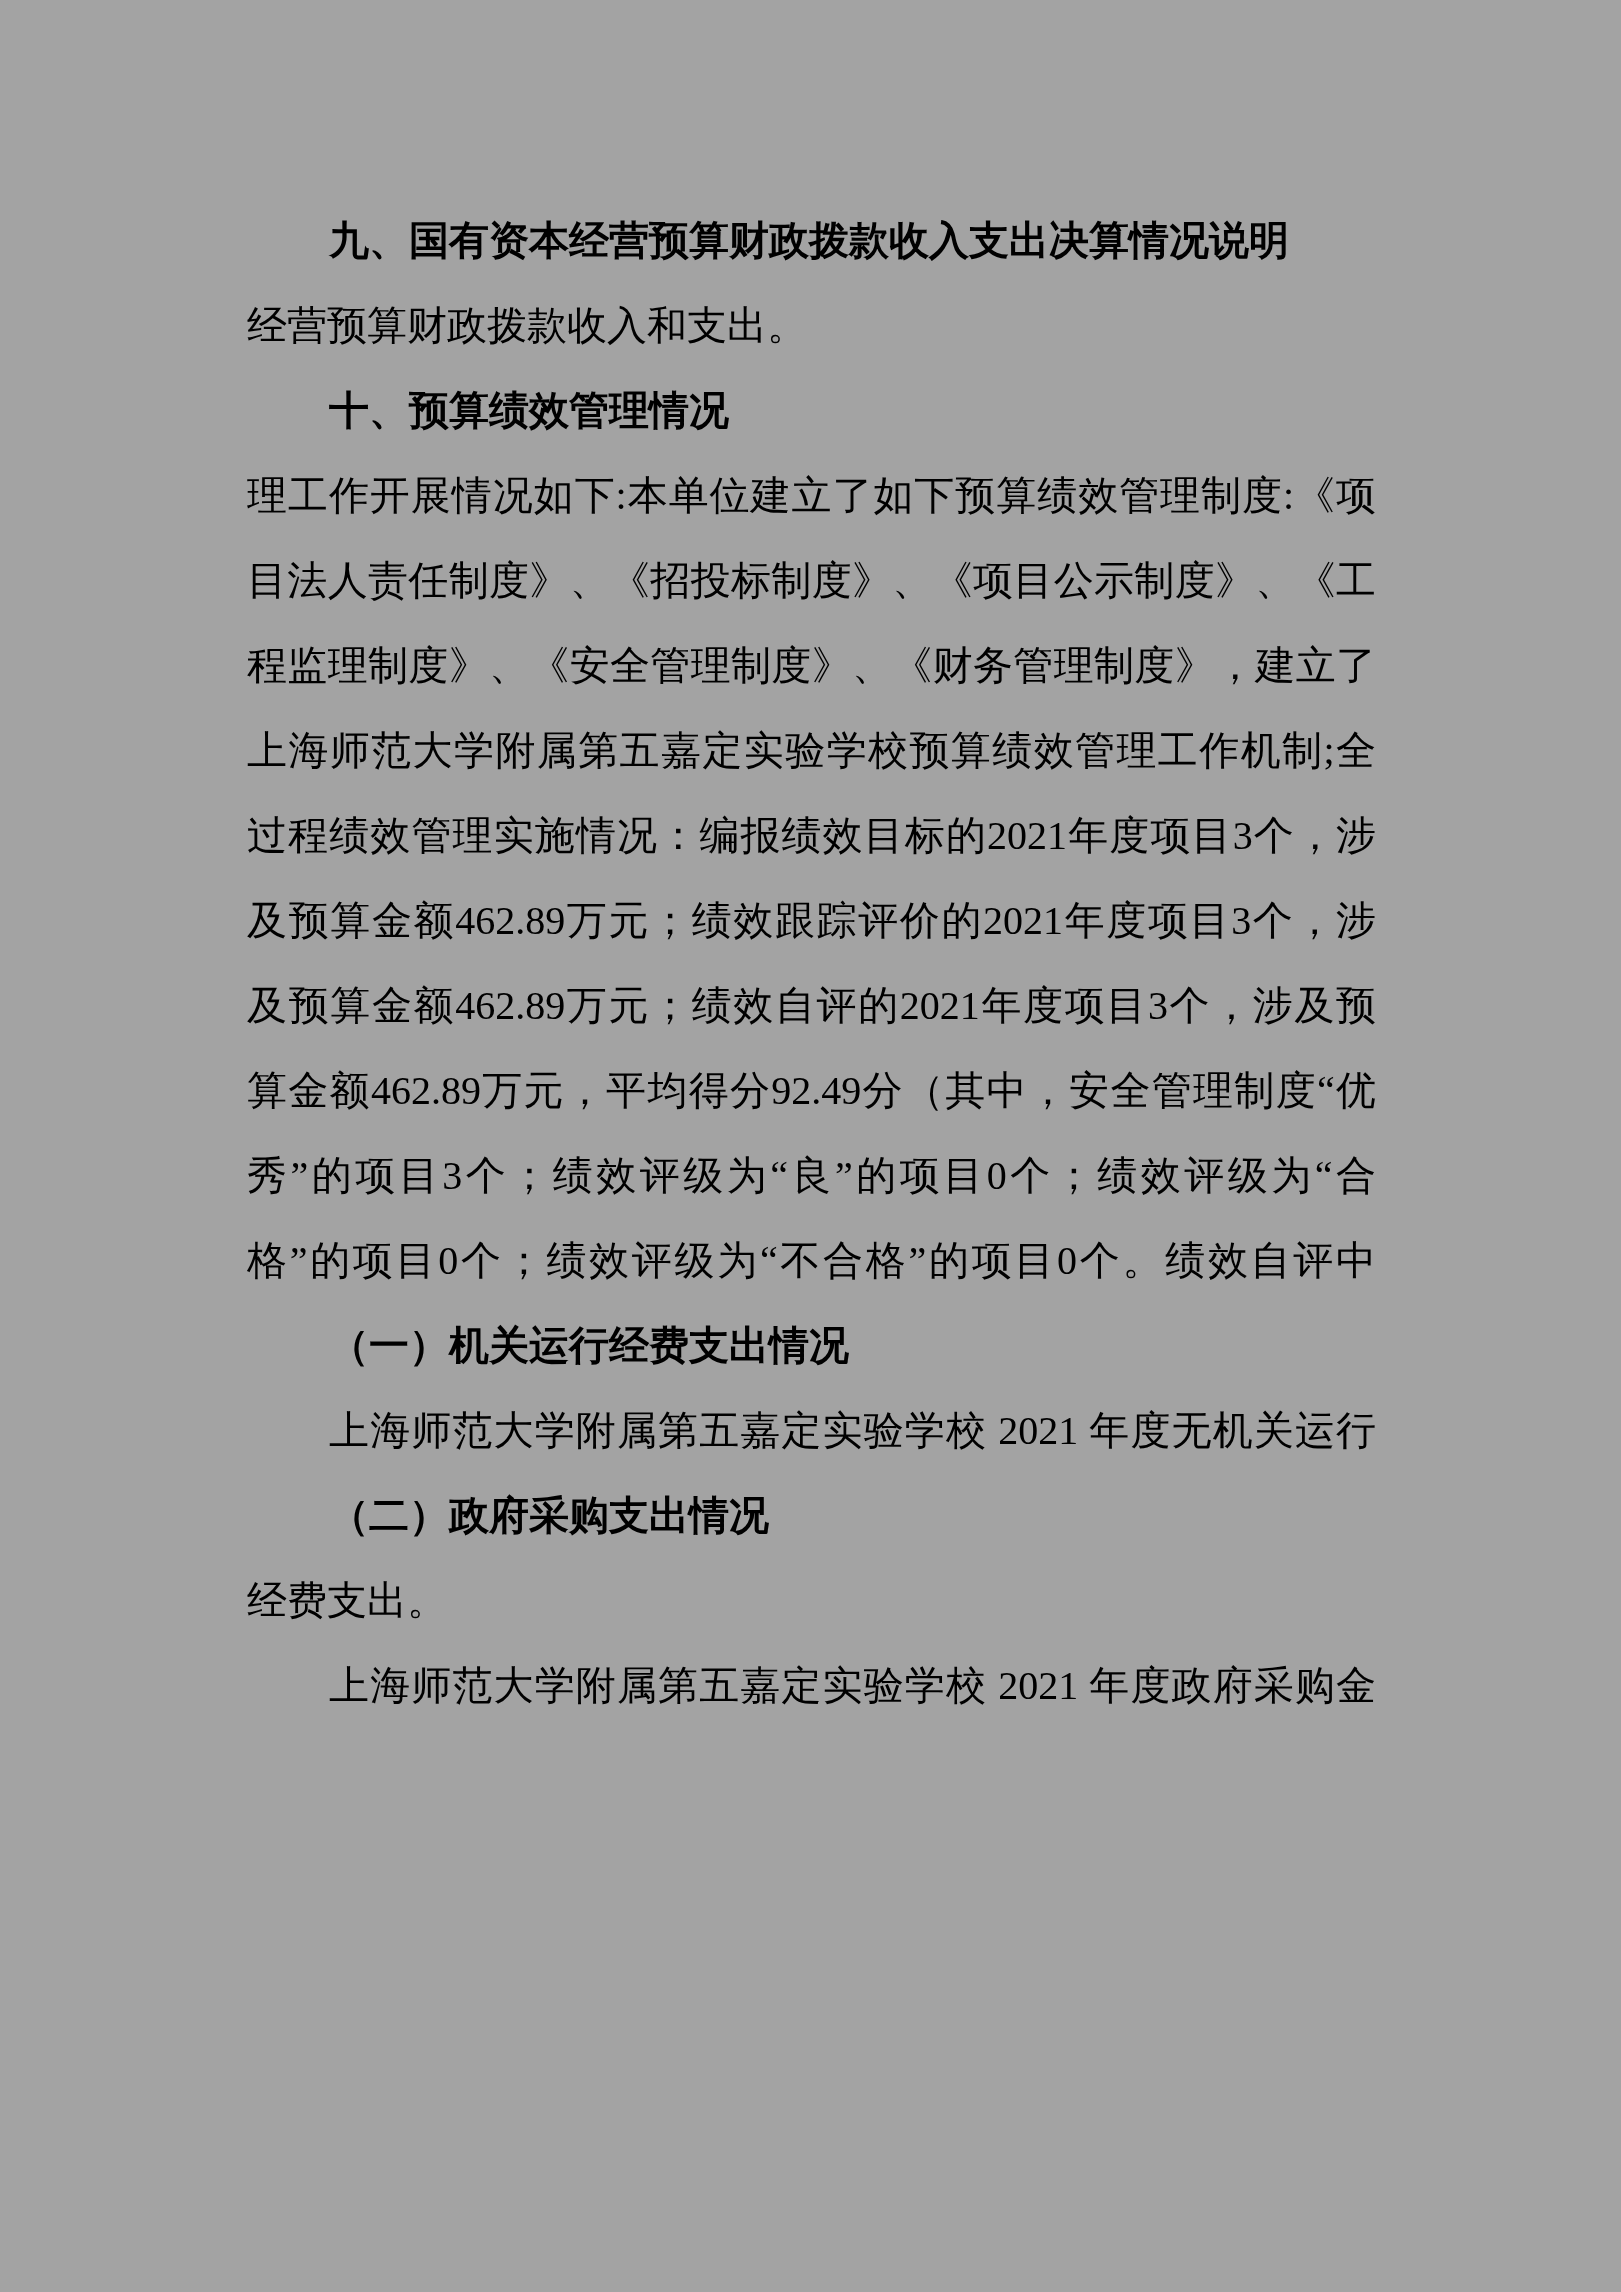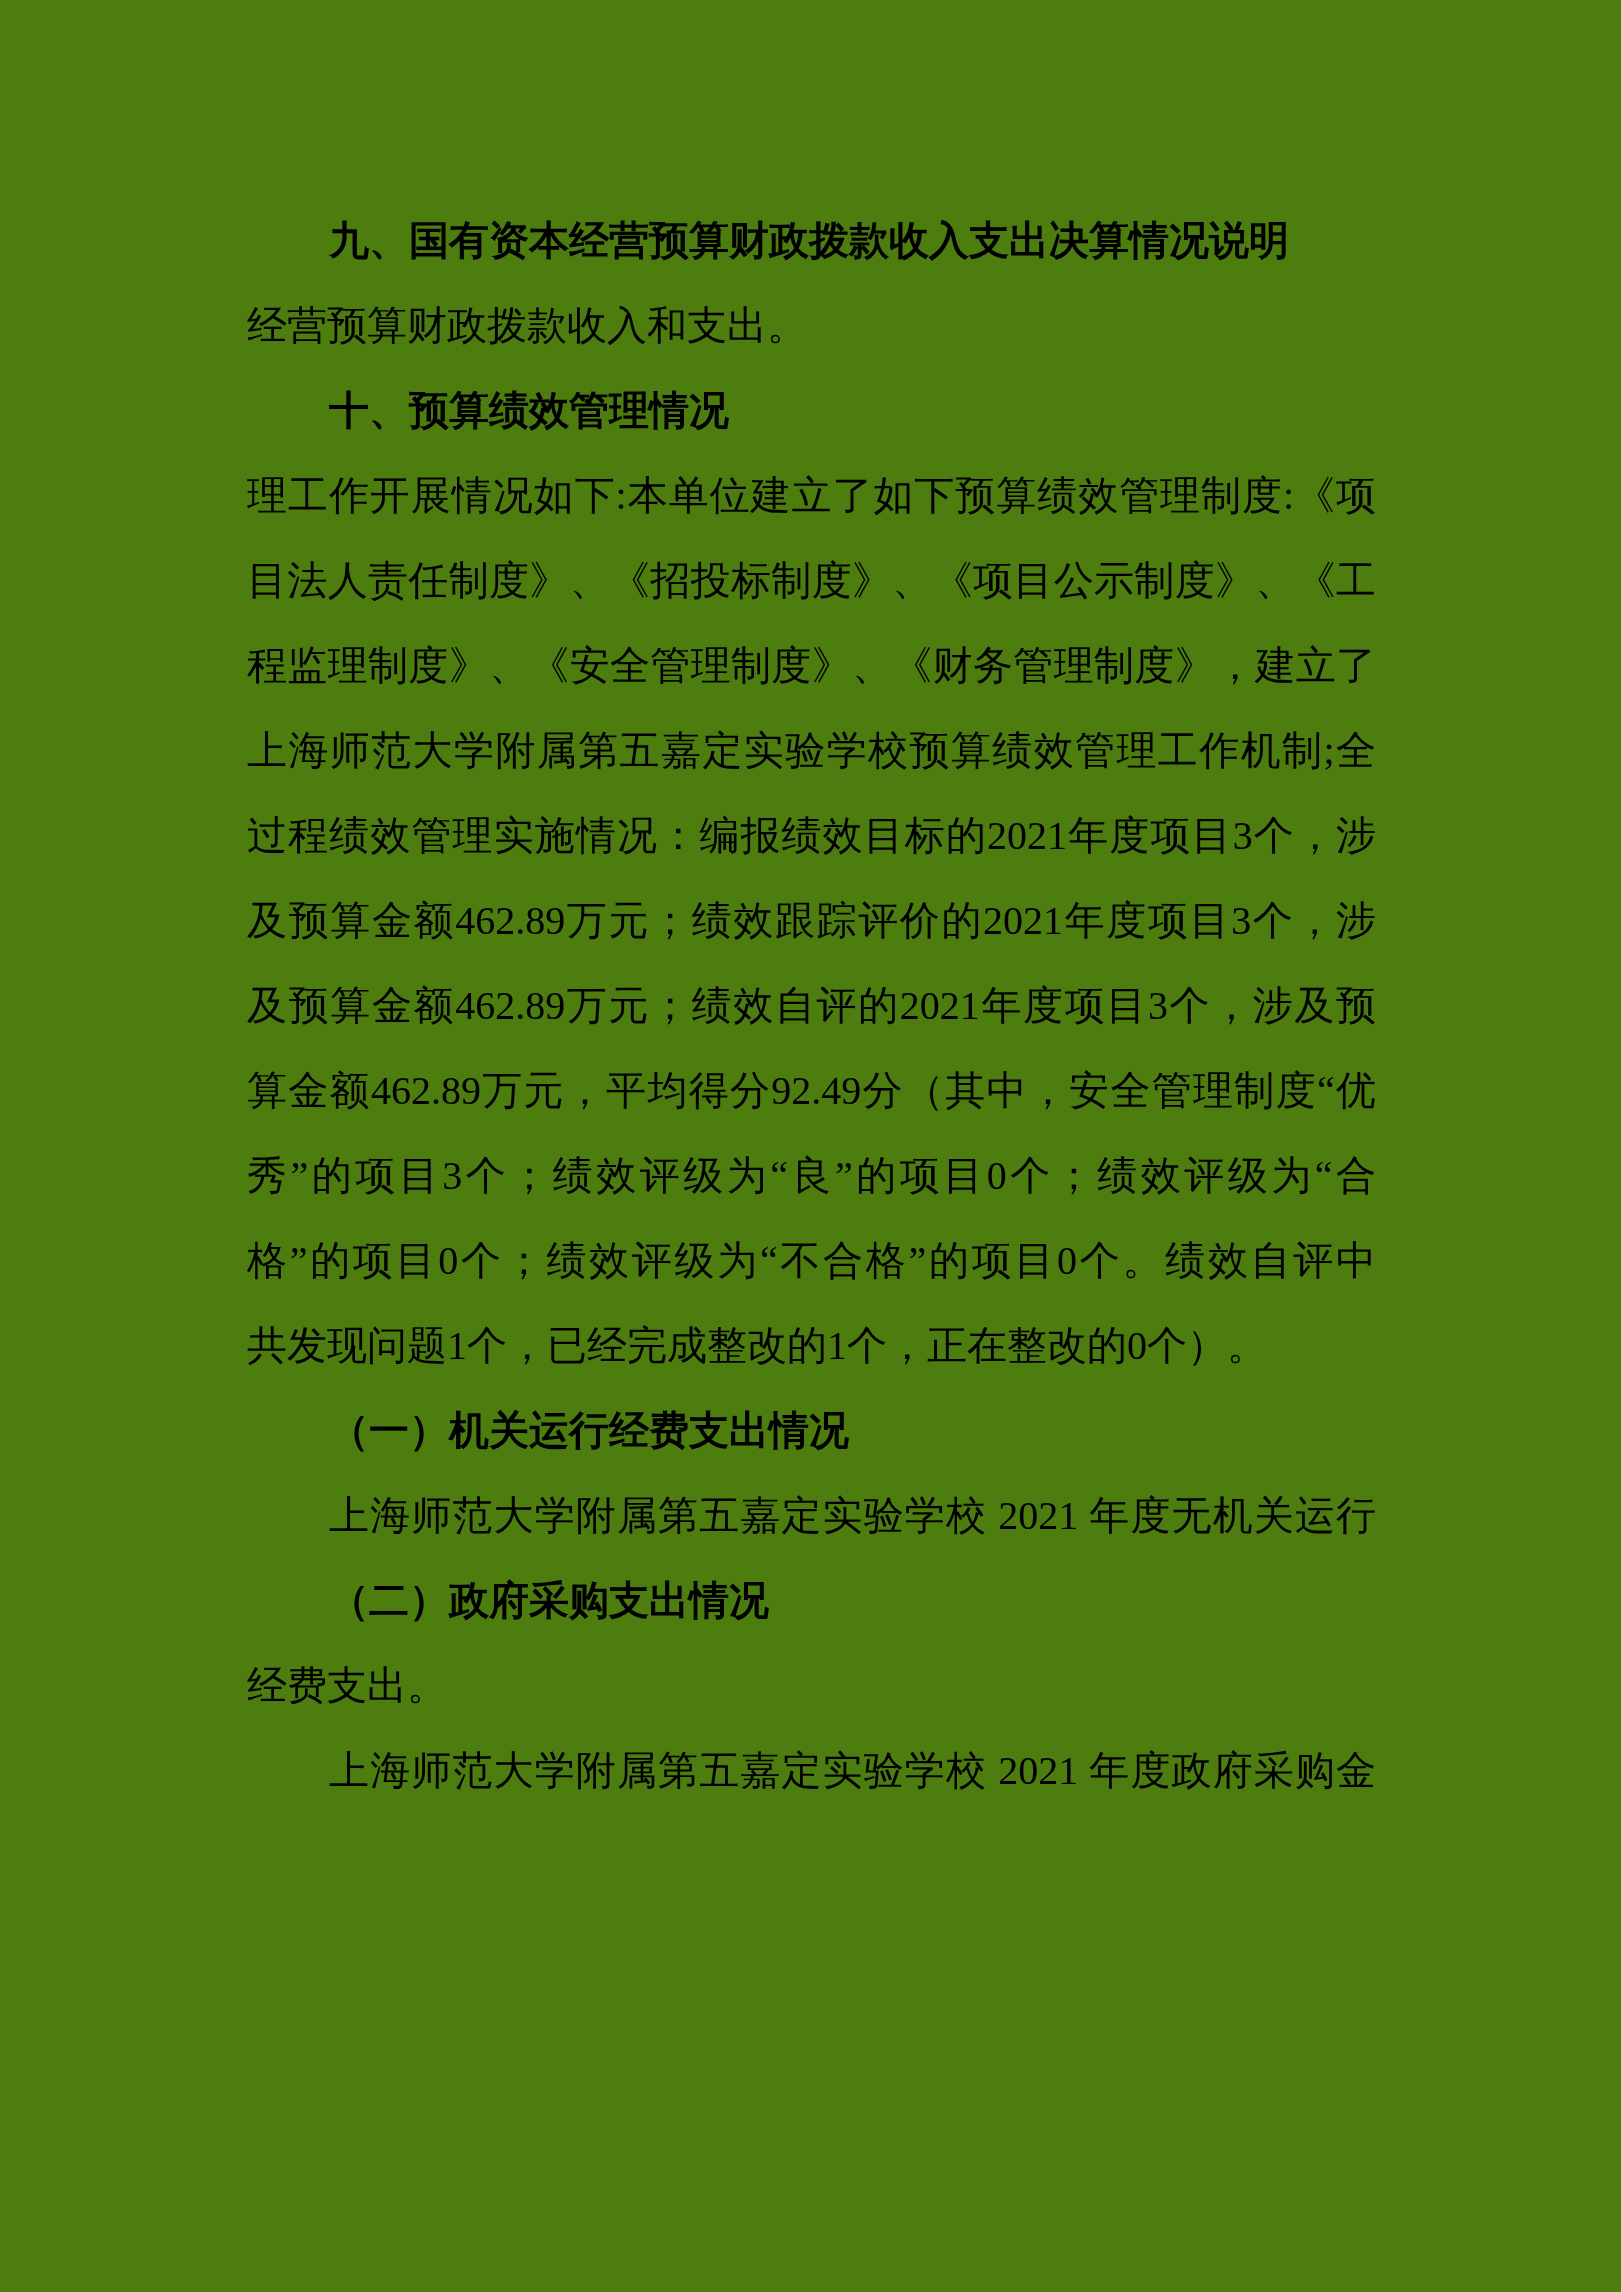--- a/index.html
+++ b/index.html
@@ -4,21 +4,21 @@
 <style>
   html, body {
     margin: 0;
     padding: 0;
     background: #ffffff;
   }
   .page {
     position: relative;
     width: 1621px;
     height: 2293px;
-    background: #4d7c0f;
+    background: #a3a3a3;
     overflow: hidden;
     font-family: "Liberation Serif", "DejaVu Serif", serif;
   }
   .content {
     position: absolute;
     left: 247px;
     top: 198px;
     width: 1129px;
   }
   .line {
@@ -52,21 +52,20 @@
       <div class="line body justify">理工作开展情况如下:本单位建立了如下预算绩效管理制度:《项</div>
       <div class="line body justify">目法人责任制度》、《招投标制度》、《项目公示制度》、《工</div>
       <div class="line body justify">程监理制度》、《安全管理制度》、《财务管理制度》，建立了</div>
       <div class="line body justify">上海师范大学附属第五嘉定实验学校预算绩效管理工作机制;全</div>
       <div class="line body justify">过程绩效管理实施情况：编报绩效目标的2021年度项目3个，涉</div>
       <div class="line body justify">及预算金额462.89万元；绩效跟踪评价的2021年度项目3个，涉</div>
       <div class="line body justify">及预算金额462.89万元；绩效自评的2021年度项目3个，涉及预</div>
       <div class="line body justify">算金额462.89万元，平均得分92.49分（其中，安全管理制度“优</div>
       <div class="line body justify">秀”的项目3个；绩效评级为“良”的项目0个；绩效评级为“合</div>
       <div class="line body justify">格”的项目0个；绩效评级为“不合格”的项目0个。绩效自评中</div>
-      <div class="line body">共发现问题1个，已经完成整改的1个，正在整改的0个）。</div>
       <div class="line heading indent">（一）机关运行经费支出情况</div>
       <div class="line body indent justify">上海师范大学附属第五嘉定实验学校 2021 年度无机关运行</div>
       <div class="line heading indent">（二）政府采购支出情况</div>
       <div class="line body">经费支出。</div>
       <div class="line body indent justify">上海师范大学附属第五嘉定实验学校 2021 年度政府采购金</div>
     </div>
 </div>
 
 
 </body></html>

